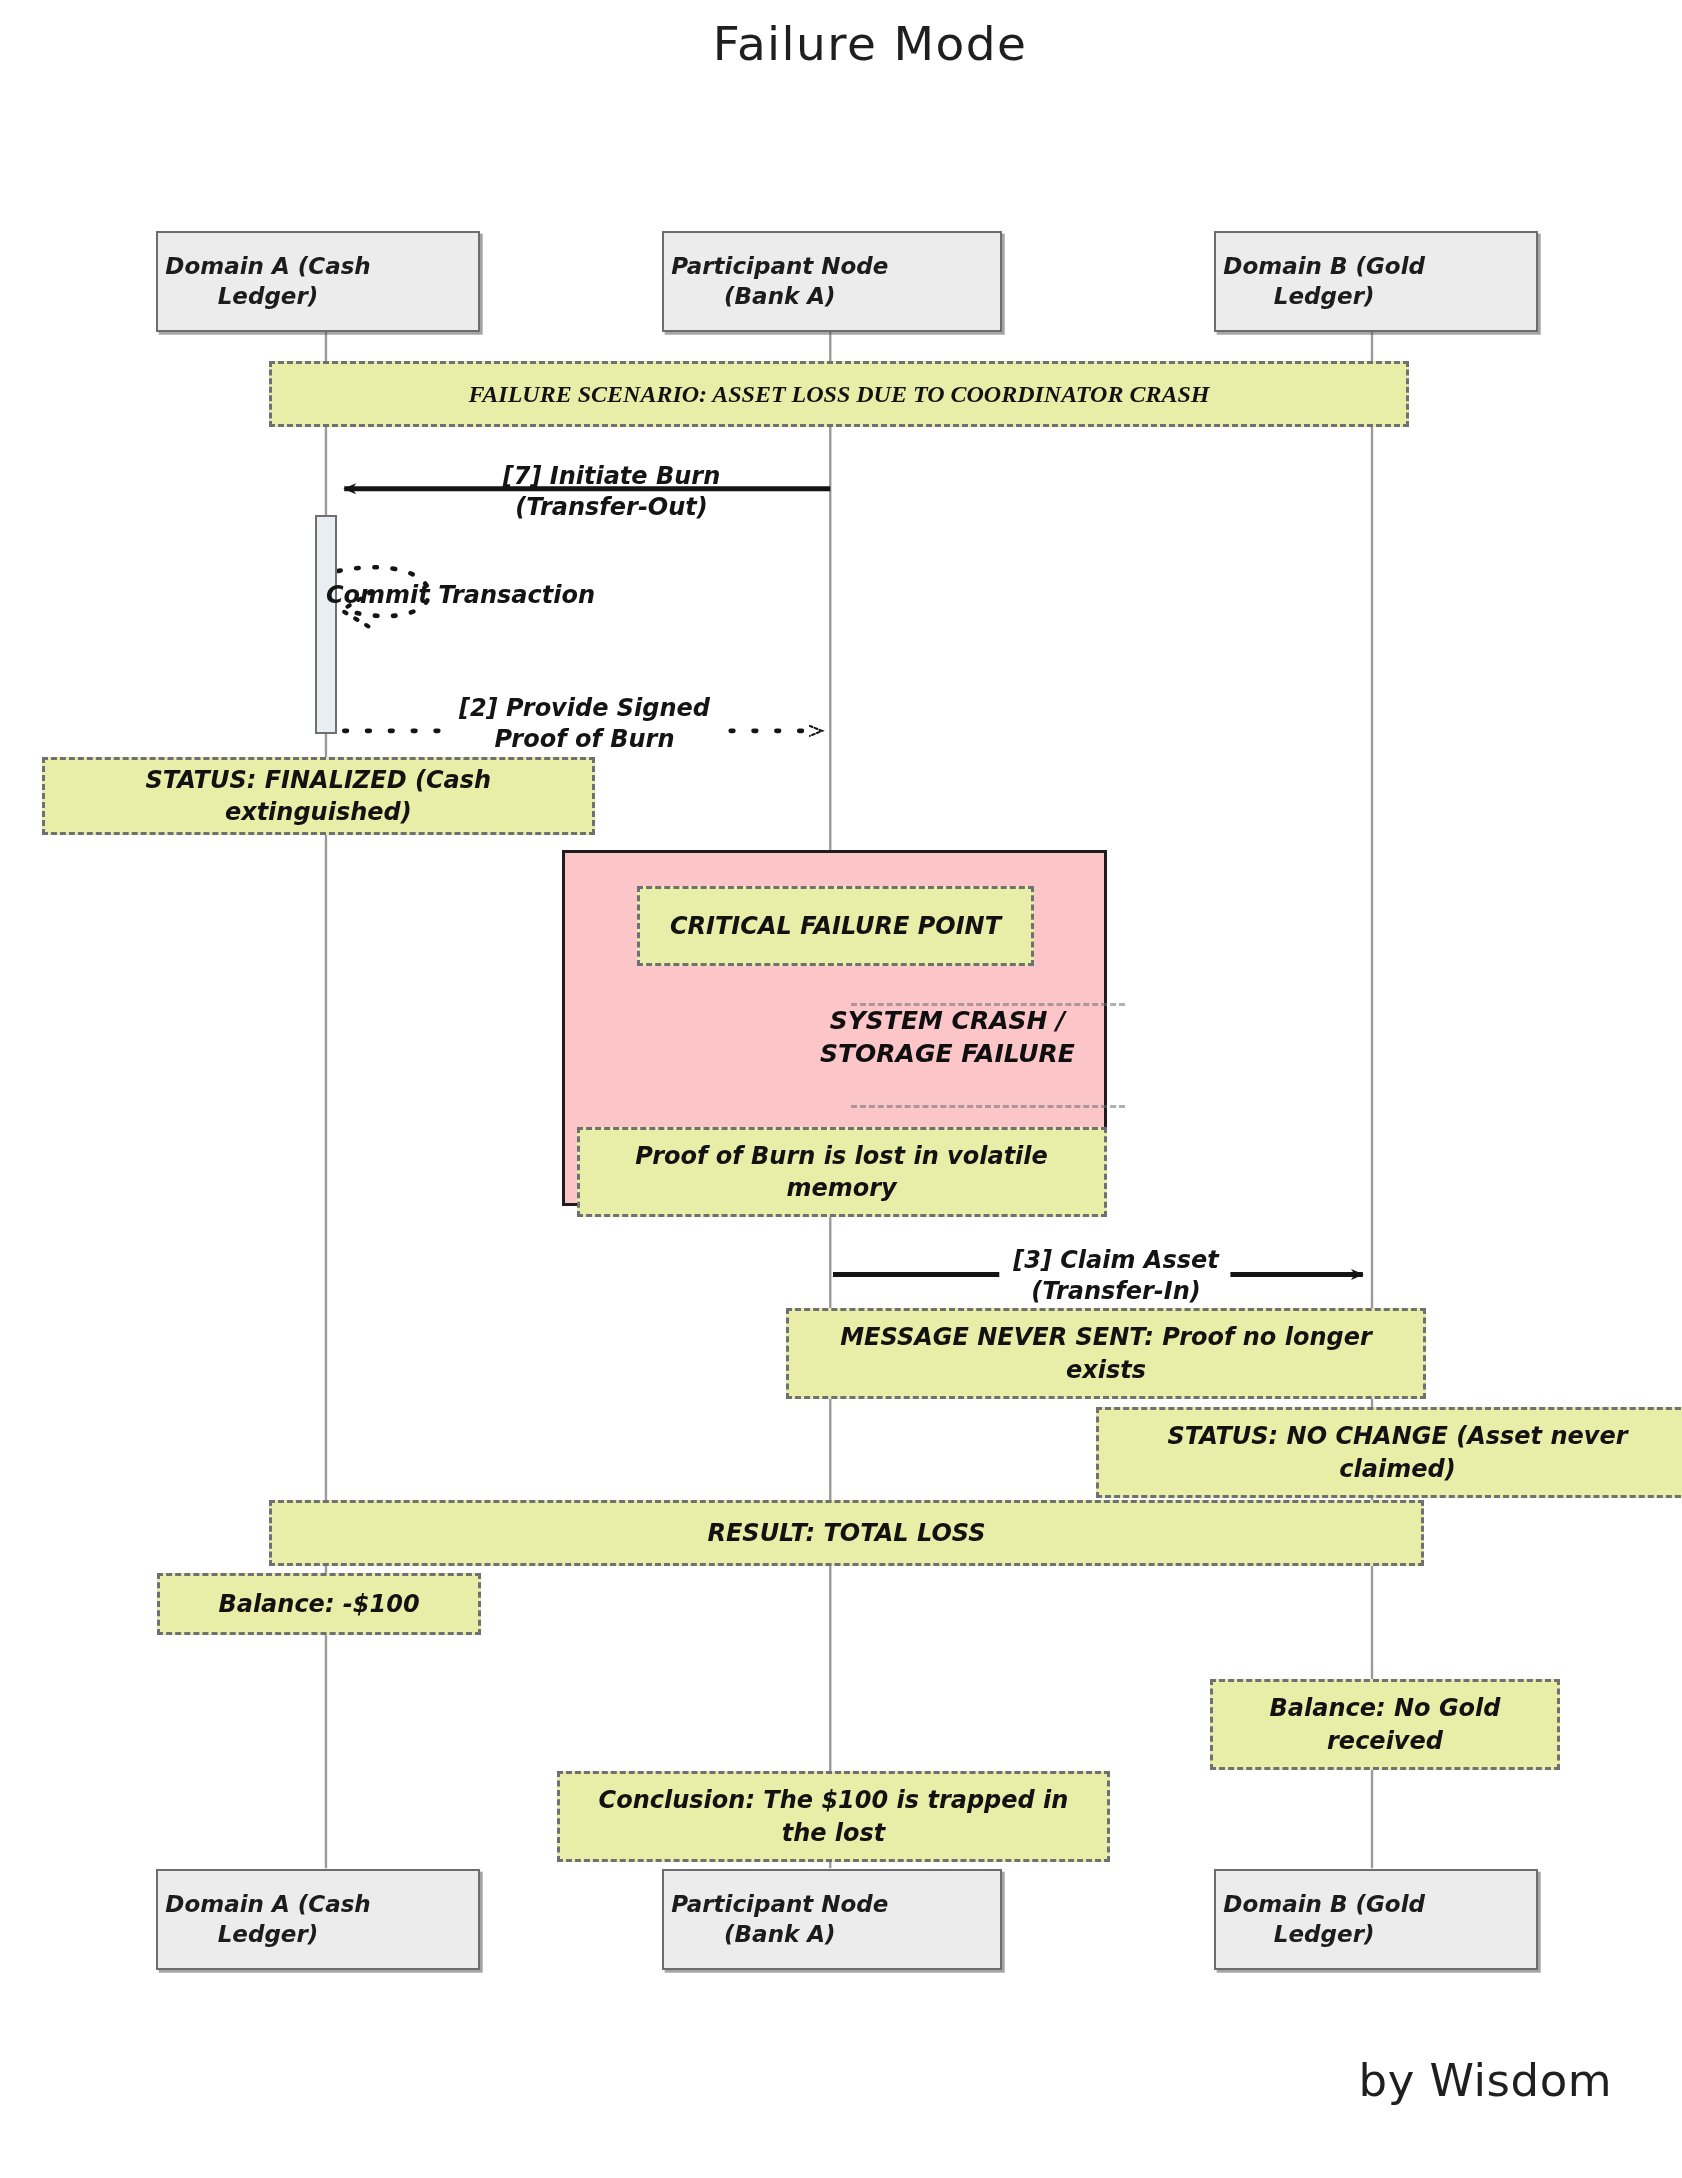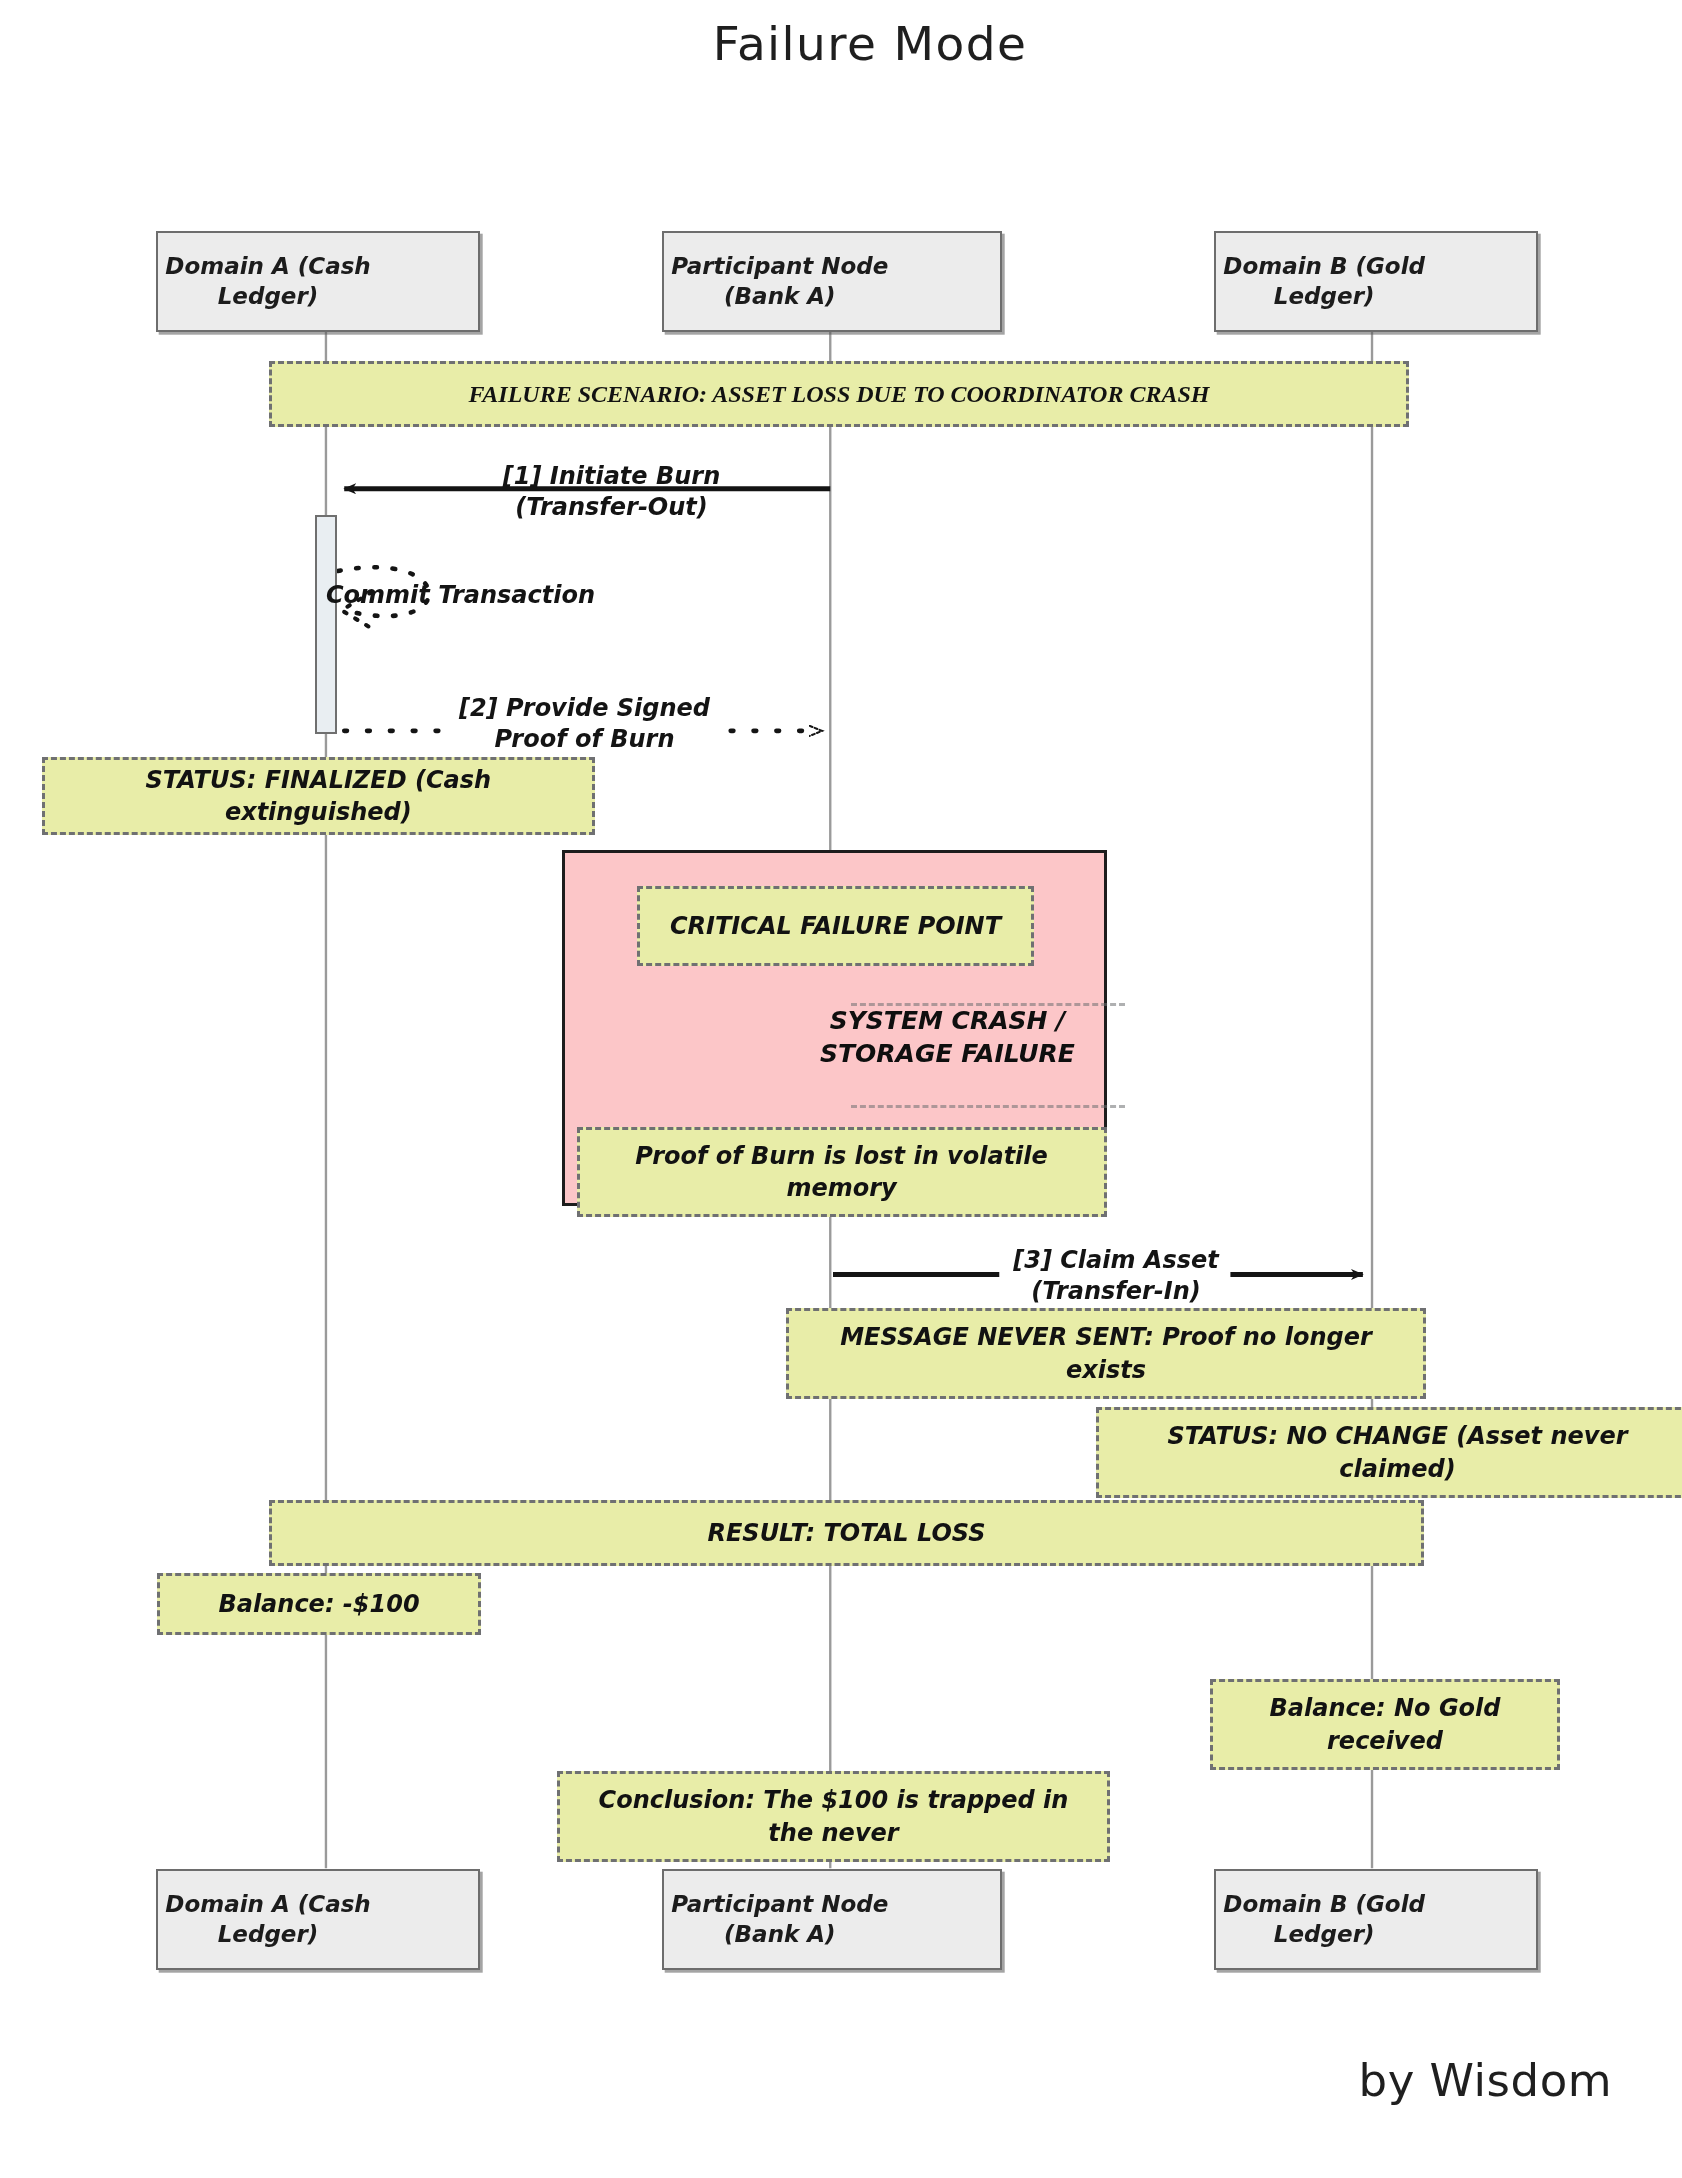--- a/index.html
+++ b/index.html
@@ -202,21 +202,21 @@
       <div>Ledger)</div>
     </div>
   </div>
 
   <div class="note" style="left:240px; top:361px; width:1140px; height:66px;font-family:Liberation Serif, serif;">
     <span>FAILURE SCENARIO: ASSET LOSS DUE TO COORDINATOR CRASH</span>
   </div>
 
   <div class="activation" style="left:286px; top:515px; width:22px; height:219px;"></div>
 
-  <div class="hand msg-label" style="left:400px; top:461px; width:365px;">[1] Initiate Burn
+  <div class="hand msg-label" style="left:400px; top:461px; width:365px;">[7] Initiate Burn
 (Transfer-Out)</div>
 
   <div class="hand msg-label" style="left:297px; top:580px; width:274px; text-align:left;">Commit Transaction</div>
 
   <div class="hand msg-label" style="left:400px; top:693px; width:311px;">[2] Provide Signed
 Proof of Burn</div>
 
   <div class="hand msg-label" style="left:918px; top:1245px; width:338px;">[3] Claim Asset
 (Transfer-In)</div>
 
@@ -254,21 +254,21 @@
 
   <div class="note" style="left:128px; top:1573px; width:324px; height:62px;">
     <span>Balance: -$100</span>
   </div>
 
   <div class="note" style="left:1181px; top:1679px; width:350px; height:91px;">
     <span>Balance: No Gold received</span>
   </div>
 
   <div class="note" style="left:528px; top:1771px; width:553px; height:91px;">
-    <span>Conclusion: The $100 is trapped in the never</span>
+    <span>Conclusion: The $100 is trapped in the lost</span>
   </div>
 
   <div class="participant" style="left:127px; top:1869px; width:324px; height:101px;">
     <div>
       <div>Domain A (Cash</div>
       <div>Ledger)</div>
     </div>
   </div>
 
   <div class="participant" style="left:633px; top:1869px; width:340px; height:101px;">

